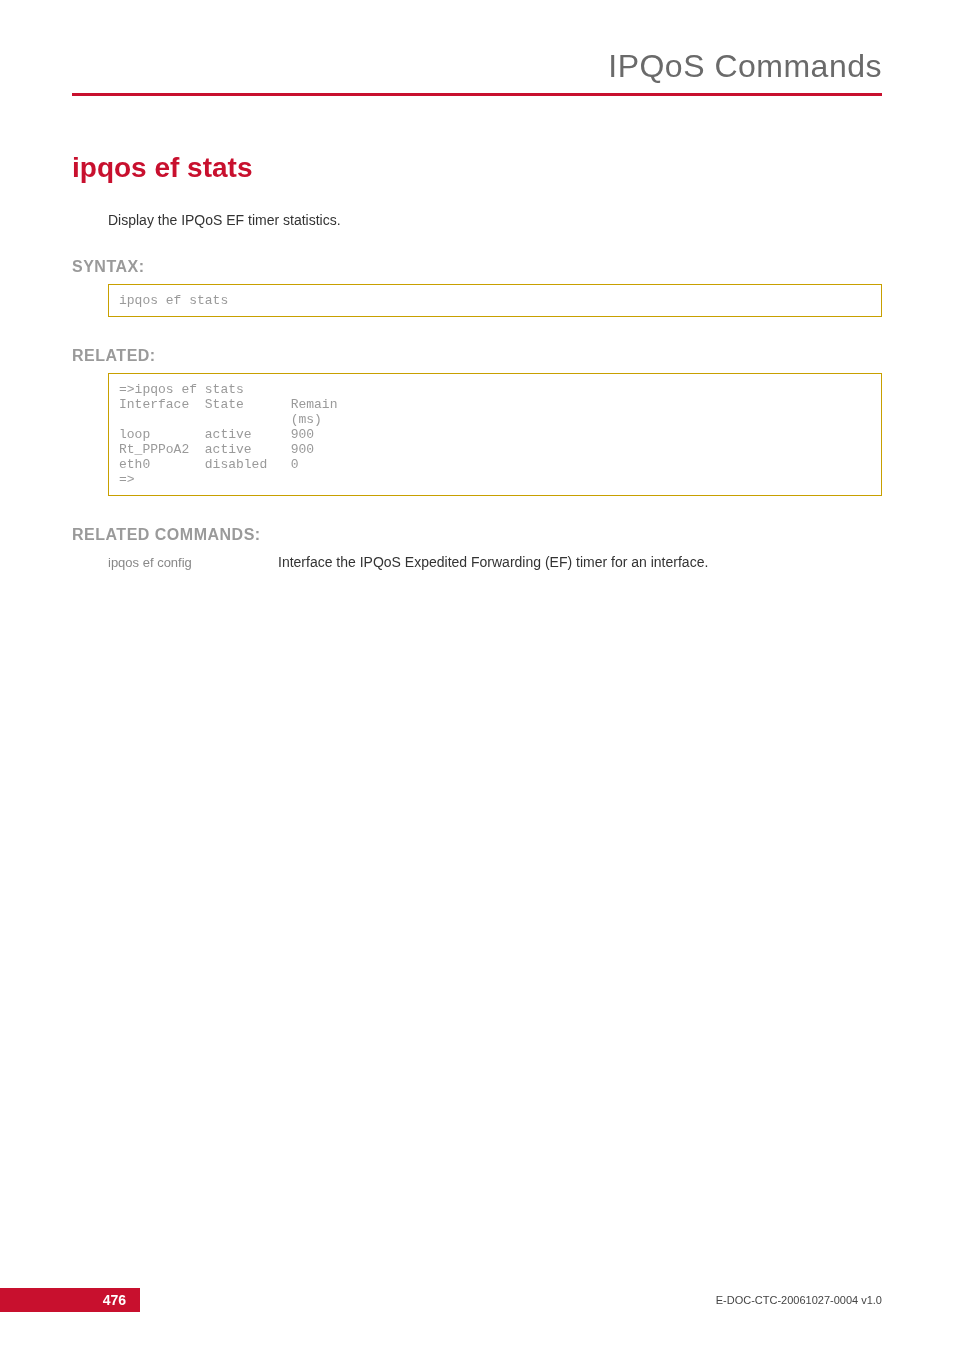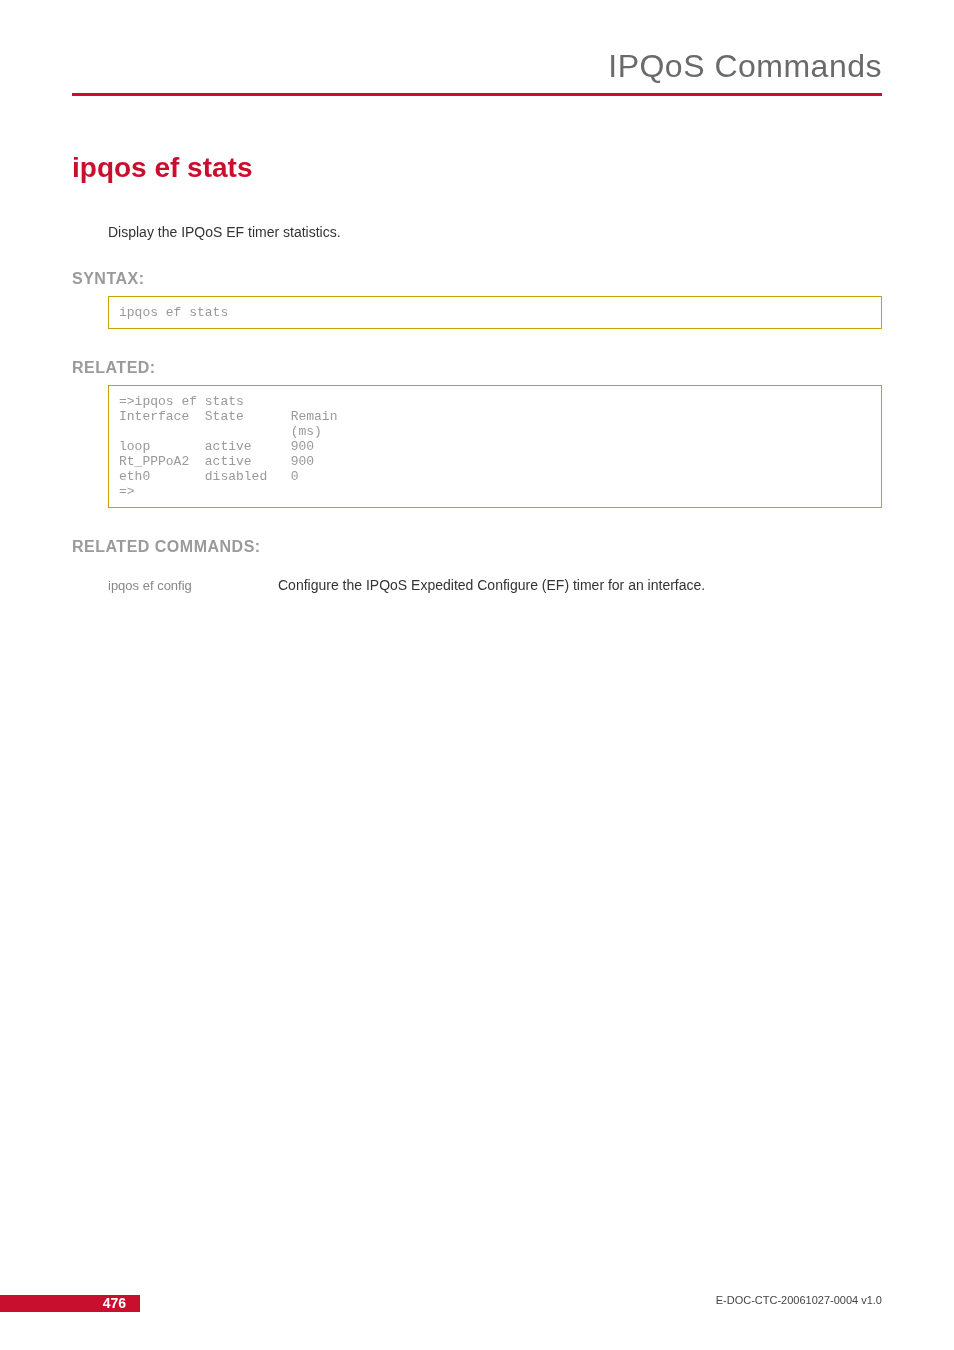--- a/index.html
+++ b/index.html
@@ -1,29 +1,29 @@
 <!DOCTYPE html>
 <html><head>
 <meta charset="utf-8">
 <style>
   * { margin: 0; padding: 0; box-sizing: border-box; }
   html, body { width: 954px; height: 1350px; background: #fff; font-family: Arial, Helvetica, sans-serif; color: #333; }
   .page { position: relative; width: 954px; height: 1350px; padding: 48px 72px 16px 72px; }
   .header-title { text-align: right; font-size: 32px; color: #6a6a6a; font-weight: 400; letter-spacing: 0.5px; }
   .hr-red { margin-top: 8px; height: 3px; background: #c8102e; border: none; }
   .cmd-title { margin-top: 56px; font-size: 28px; font-weight: bold; color: #c8102e; }
-  .desc { margin-top: 40px; margin-left: 36px; font-size: 14px; color: #333; }
+  .desc { margin-top: 28px; margin-left: 36px; font-size: 14px; color: #333; }
   .section-label { margin-top: 30px; font-size: 16px; font-weight: bold; color: #9a9a9a; letter-spacing: 0.5px; }
   .code-box { margin-top: 8px; margin-left: 36px; border: 1px solid #c8a000; background: #fff; padding: 8px 10px; font-family: "Courier New", Courier, monospace; font-size: 13px; color: #9a9a9a; white-space: pre; overflow: hidden; }
-  .related { margin-top: 21px; margin-left: 36px; }
+  .related { margin-top: 10px; margin-left: 36px; }
   .related-row { display: flex; align-items: baseline; margin-bottom: 8px; }
   .related-link { width: 170px; flex: 0 0 170px; font-size: 13px; color: #888; }
   .related-desc { font-size: 14px; color: #333; }
   .footer { position: absolute; left: 0; right: 0; bottom: 38px; height: 26px; }
-  .footer-bar { position: absolute; left: 0; bottom: 0; height: 17px; width: 140px; background: #c8102e; display: flex; align-items: flex-start; justify-content: flex-end; padding-right: 14px; }
+  .footer-bar { position: absolute; left: 0; bottom: 0; height: 24px; width: 140px; background: #c8102e; display: flex; align-items: center; justify-content: flex-end; padding-right: 14px; }
   .footer-page { color: #fff; font-weight: bold; font-size: 14px; }
   .footer-doc { position: absolute; right: 72px; bottom: 6px; font-size: 11px; color: #444; }
 </style>
 </head>
 <body>
 
 <div class="page">
 
   <div class="header-title">IPQoS Commands</div>
   <hr class="hr-red">
@@ -40,21 +40,21 @@
                       (ms)
 loop       active     900
 Rt_PPPoA2  active     900
 eth0       disabled   0
 =&gt;</div>
 
   <div class="section-label">RELATED COMMANDS:</div>
   <div class="related">
     <div class="related-row">
       <div class="related-link">ipqos ef config</div>
-      <div class="related-desc">Configure the IPQoS Expedited Configure (EF) timer for an interface.</div>
+      <div class="related-desc">Interface the IPQoS Expedited Forwarding (EF) timer for an interface.</div>
     </div>
   </div>
 
   <div class="footer">
     <div class="footer-bar">
       <span class="footer-page">476</span>
     </div>
     <div class="footer-doc">E-DOC-CTC-20061027-0004 v1.0</div>
   </div>
 

